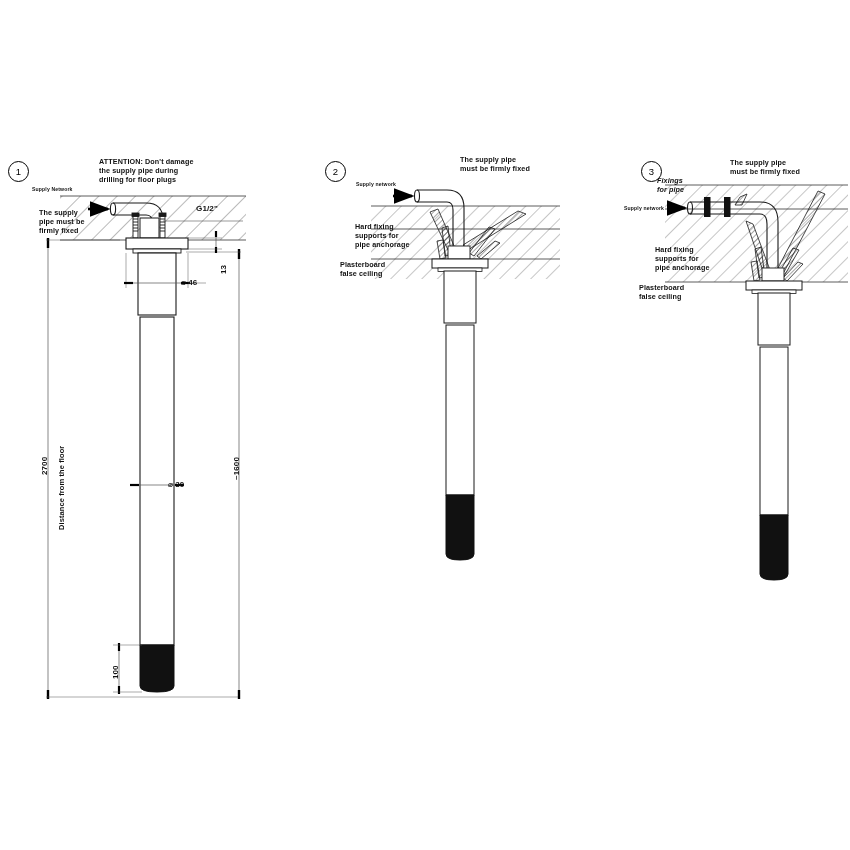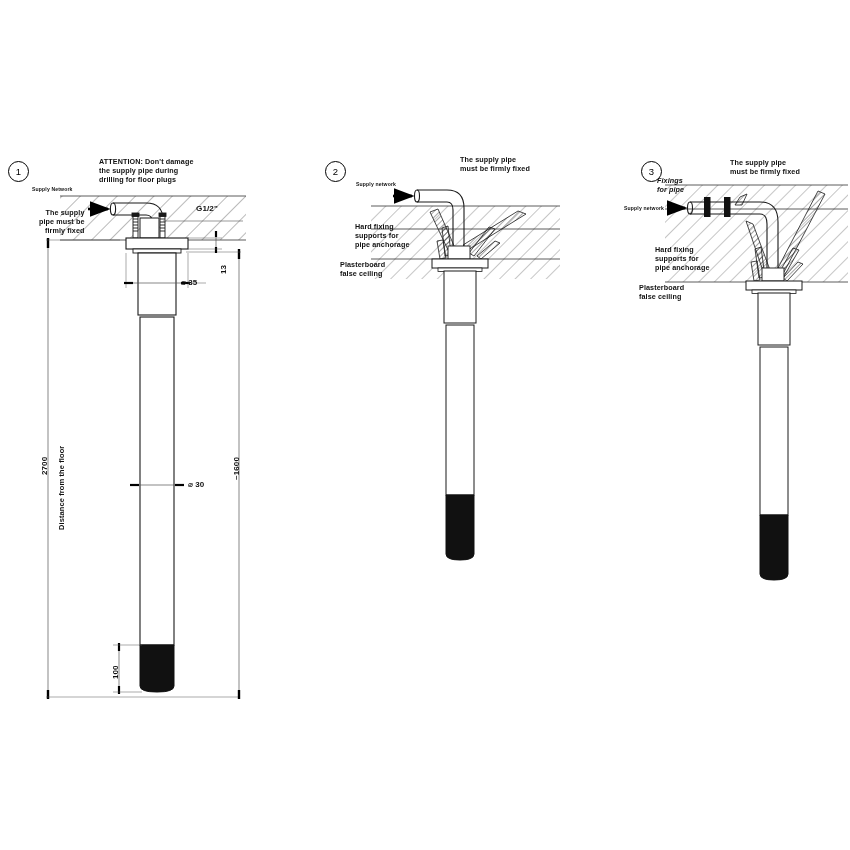--- a/index.html
+++ b/index.html
@@ -212,31 +212,31 @@
       <rect x="760" y="347" width="28" height="168" fill="#fff" stroke="#1a1a1a" stroke-width="1"></rect>
       <path d="M760,515 L788,515 L788,574 Q788,580 774,580 Q760,580 760,574 Z" fill="#111" stroke="#111" stroke-width="1"></path>
     </g>
   </svg>
 
   <div class="cnum" style="left:8px;top:161px;">1</div>
   <div class="lbl" style="left:99px;top:157px;">ATTENTION: Don't damage
 the supply pipe during
 drilling for floor plugs</div>
   <div class="lbl sm" style="left:32px;top:186px;">Supply Network</div>
-  <div class="lbl" style="left:39px;top:208px;text-align:right;">The supply
+  <div class="lbl" style="left:39px;top:208px;">The supply
 pipe must be
 firmly fixed</div>
   <div class="lbl big" style="left:196px;top:204px;">G1/2"</div>
 
   <div class="lbl dim rot" style="left:40px;top:475px;">2700</div>
   <div class="lbl dim rot" style="left:57px;top:530px;font-size:7.5px;">Distance from the floor</div>
   <div class="lbl dim rot" style="left:232px;top:480px;">~1600</div>
   <div class="lbl dim rot" style="left:219px;top:274px;">13</div>
-  <div class="lbl dim" style="left:181px;top:278px;">⌀ 35</div>
-  <div class="lbl dim" style="left:168px;top:480px;margin-left:20px;">⌀ 30</div>
+  <div class="lbl dim" style="left:181px;top:278px;">⌀ 46</div>
+  <div class="lbl dim" style="left:168px;top:480px;">⌀ 30</div>
   <div class="lbl dim rot" style="left:111px;top:679px;">100</div>
 
   <div class="cnum" style="left:325px;top:161px;">2</div>
   <div class="lbl" style="left:460px;top:155px;">The supply pipe
 must be firmly fixed</div>
   <div class="lbl sm" style="left:356px;top:181px;">Supply network</div>
   <div class="lbl" style="left:355px;top:222px;">Hard fixing
 supports for
 pipe anchorage</div>
   <div class="lbl" style="left:340px;top:260px;">Plasterboard

